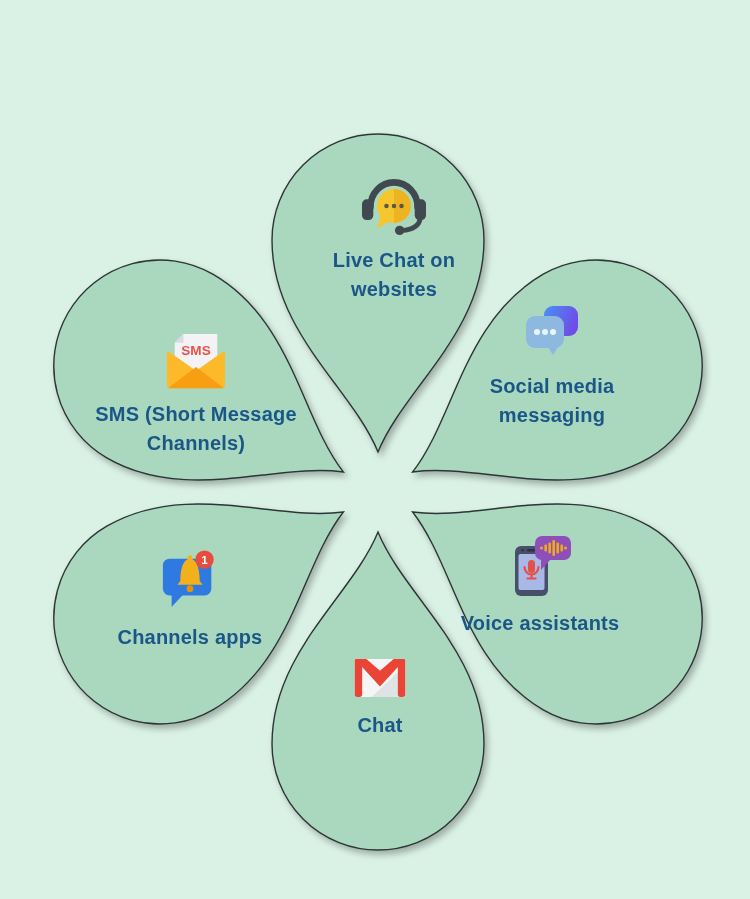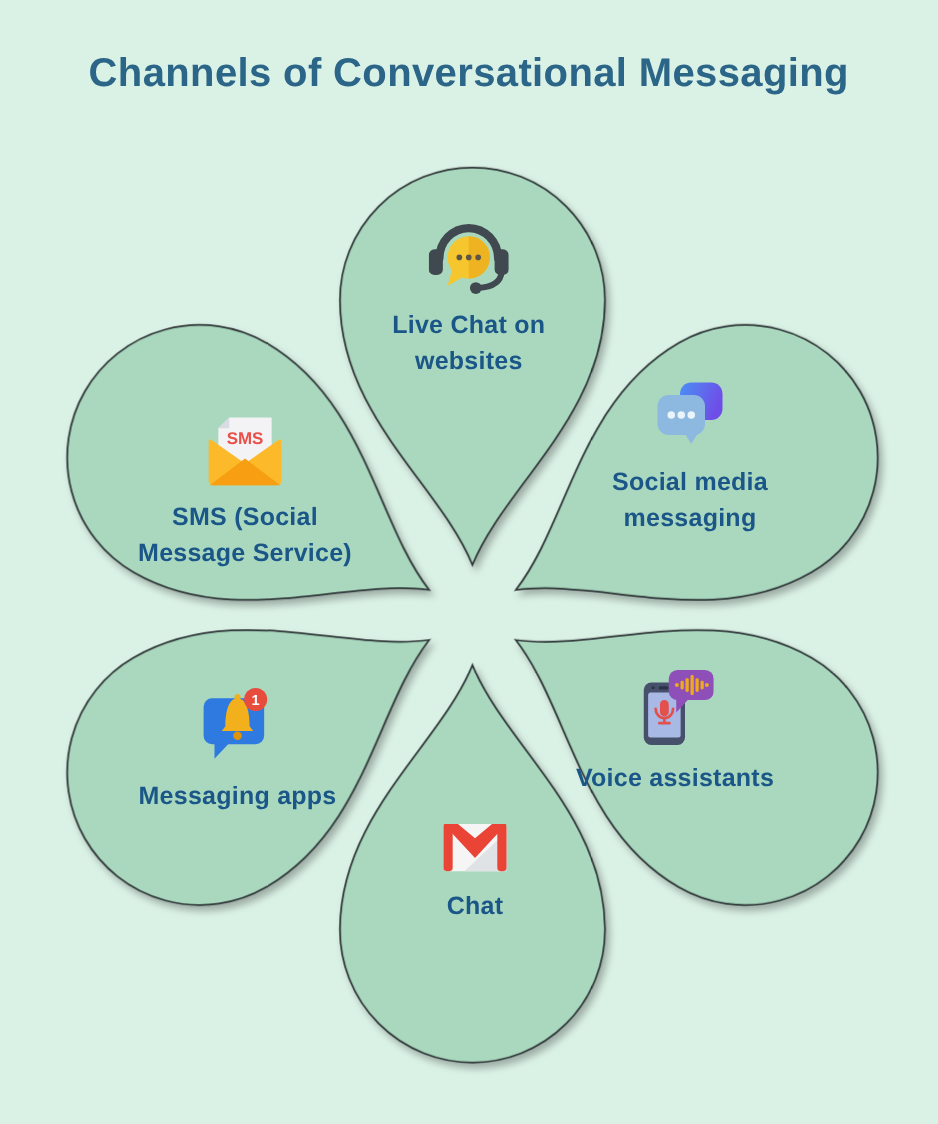--- a/index.html
+++ b/index.html
@@ -29,40 +29,39 @@
   .petal-content{
     position:absolute;transform:translateX(-50%);
     display:flex;flex-direction:column;align-items:center;
     z-index:2;text-align:center;
   }
   .petal-label{
     font-size:20px;font-weight:600;line-height:29px;letter-spacing:.2px;
     color:var(--label-text);
   }
   
-  .pos-live-chat      {left:375px;top:174px;}
+  .pos-live-chat      {left:394px;top:174px;}
   .pos-live-chat      .petal-label{width:160px;margin-top:10px;}
   .pos-sms            {left:196px;top:332px;justify-content:flex-end;}
   .pos-sms            .petal-label{width:206px;margin-top:6px;}
   .pos-social         {left:552px;top:304px;}
   .pos-social         .petal-label{width:160px;margin-top:12px;}
   .pos-messaging-apps {left:190px;top:547px;}
   .pos-messaging-apps .petal-label{width:220px;margin-top:14px;}
   .pos-voice          {left:540px;top:536px;}
   .pos-voice          .petal-label{width:230px;margin-top:9px;}
   .pos-email          {left:380px;top:657px;}
   .pos-email          .petal-label{width:140px;margin-top:12px;}
   .icon{line-height:0;}
 </style>
 </head>
 <body>
 
 <div id="stage">
 
-  <h1 class="title">Channels of Conversational Messaging</h1>
 
   <svg class="petals-svg" width="750" height="899" viewBox="0 0 750 899">
     <defs>
       <path id="petal-shape" d="M 0,-40 C -26,-104 -106,-160 -106,-252 A 106,106 0 1 1 106,-252 C 106,-160 26,-104 0,-40 Z"></path>
       <filter id="petal-shadow" x="-15%" y="-15%" width="130%" height="130%">
         <feDropShadow dx="3" dy="4" stdDeviation="3" flood-color="#000000" flood-opacity="0.28"></feDropShadow>
       </filter>
     </defs>
     <g transform="translate(378,492)" filter="url(#petal-shadow)">
       <use href="#petal-shape" class="petal" transform="rotate(0)"></use>
@@ -96,21 +95,21 @@
   <div class="petal-content pos-sms">
     <div class="icon">
       <svg width="66" height="62" viewBox="-34 -34 68 64">
         <path d="M -13,-32 L 22,-32 L 22,10 L -22,10 L -22,-23 Z" fill="#f3f3f6"></path>
         <path d="M -13,-32 L -13,-23 L -22,-23 Z" fill="#d9dbe2"></path>
         <text x="0" y="-10" text-anchor="middle" font-size="14" font-weight="700" fill="#e8524a" font-family="Liberation Sans, sans-serif">SMS</text>
         <path d="M -30,-12 Q -30,-15 -27,-13 L 0,6 L 27,-13 Q 30,-15 30,-12 L 30,20 Q 30,24 26,24 L -26,24 Q -30,24 -30,20 Z" fill="#fcb92a"></path>
         <path d="M -29,24 L 0,2 L 29,24 Z" fill="#f79e12"></path>
       </svg>
     </div>
-    <div class="petal-label">SMS (Social Message Service)</div>
+    <div class="petal-label">SMS (Short Message Channels)</div>
   </div>
 
   <div class="petal-content pos-social">
     <div class="icon">
       <svg width="60" height="56" viewBox="-30 -28 60 56">
         <defs>
           <linearGradient id="bubbleGrad" x1="0" y1="0" x2="1" y2="0.4">
             <stop offset="0" stop-color="#4a90f4"></stop>
             <stop offset="1" stop-color="#6f4de8"></stop>
           </linearGradient>
@@ -131,21 +130,21 @@
       <svg width="62" height="62" viewBox="-32 -32 64 64">
         <path d="M -19,16 L -19,30 L -6,16 Z" fill="#2e7ae0"></path>
         <rect x="-28" y="-20" width="50" height="38" rx="7" fill="#2e7ae0"></rect>
         <path d="M -10,3 C -10,-12 -6,-20 0,-20 C 6,-20 10,-12 10,3 L 13,7 L -13,7 Z" fill="#f2b01d"></path>
         <circle cx="0" cy="-21" r="2.5" fill="#f2b01d"></circle>
         <circle cx="0" cy="11" r="3.5" fill="#e0940b"></circle>
         <circle cx="15" cy="-19" r="9.5" fill="#e74c3c"></circle>
         <text x="15" y="-14.5" text-anchor="middle" font-size="12" font-weight="700" fill="#ffffff" font-family="Liberation Sans, sans-serif">1</text>
       </svg>
     </div>
-    <div class="petal-label">Messaging apps</div>
+    <div class="petal-label">Channels apps</div>
   </div>
 
   <div class="petal-content pos-voice">
     <div class="icon">
       <svg width="62" height="64" viewBox="-30 -32 62 64">
         <rect x="-24" y="-22" width="33" height="50" rx="6" fill="#47506b"></rect>
         <rect x="-20.5" y="-14" width="26" height="36" rx="2" fill="#a9b9e6"></rect>
         <rect x="-12" y="-19" width="8" height="2.5" rx="1.2" fill="#2c3245"></rect>
         <circle cx="-16.5" cy="-17.8" r="1.2" fill="#2c3245"></circle>
         <rect x="-11" y="-8" width="7" height="13" rx="3.5" fill="#e4504c"></rect>

